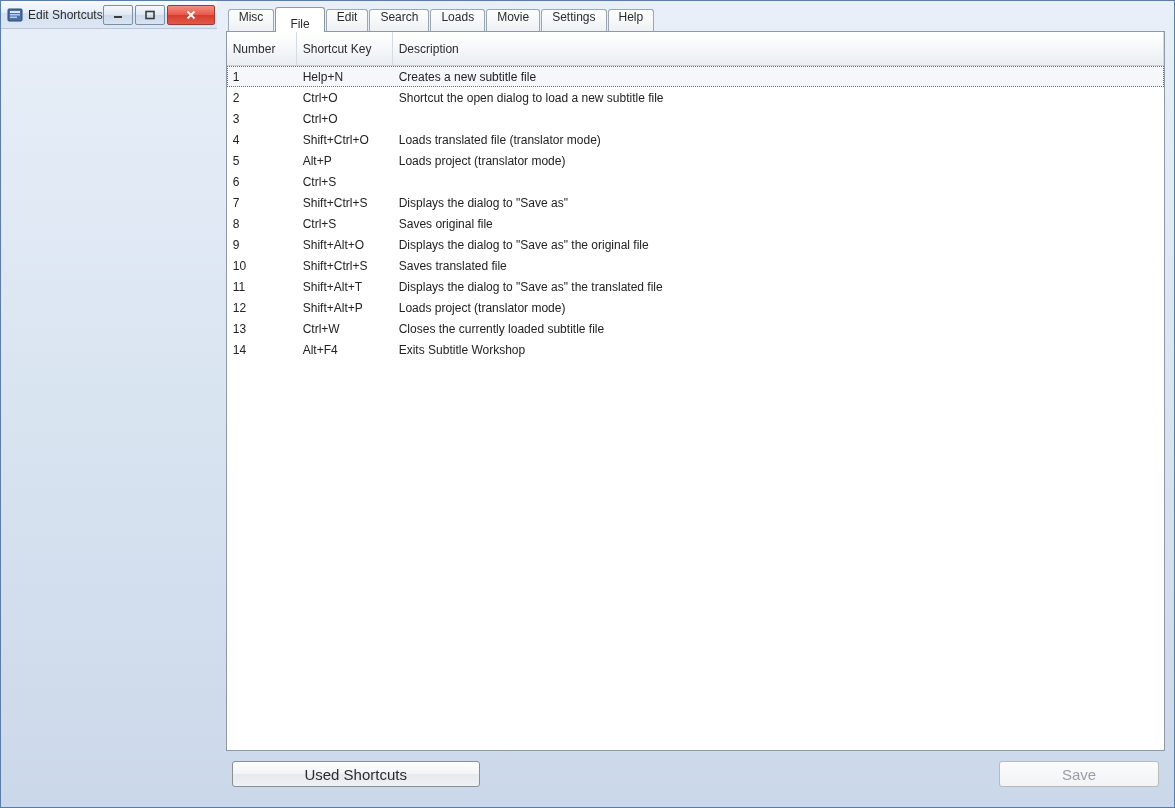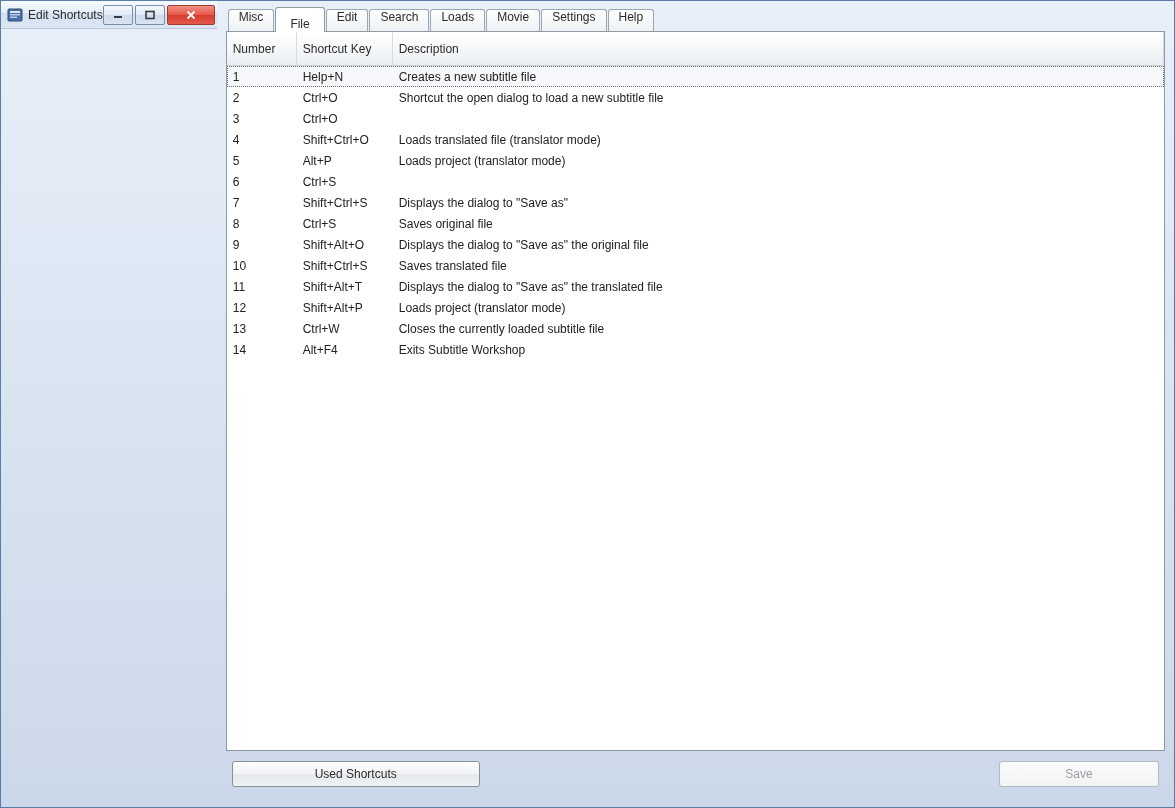--- a/index.html
+++ b/index.html
@@ -137,21 +137,21 @@
   padding: 0 6px;
 }
 .btn {
   height: 26px;
   min-width: 160px;
   padding: 0 40px;
   border: 1px solid #8a8f96;
   border-radius: 3px;
   background: linear-gradient(to bottom, #fefefe 0%, #f2f4f6 48%, #e6e9ed 52%, #eff2f5 100%);
   color: #2b2b2b;
-  font-family: inherit; font-size: 12px;
+  font-family: inherit; font-size: 15px;
 }
 .btn.save {
   margin-left: auto;
   color: #9a9ea4;
   background: linear-gradient(to bottom, #fbfbfc 0%, #f2f3f5 100%);
   border-color: #b6bbc2;
 }
 .btn.used { min-width: 248px; }
 </style>
 </head>

